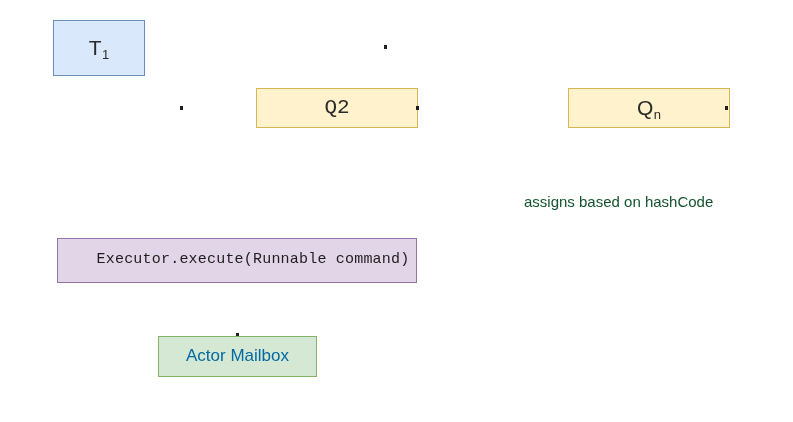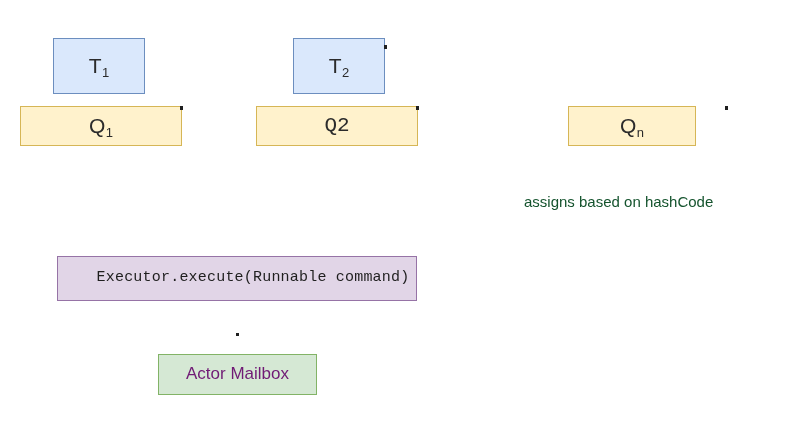--- a/index.html
+++ b/index.html
@@ -16,21 +16,20 @@
     font-family: "Liberation Sans", sans-serif;
   }
   .node {
     position: absolute;
     box-sizing: border-box;
     display: flex;
     align-items: center;
     justify-content: center;
     text-align: center;
     line-height: 1.1;
-    margin-top: 18px;
   }
   
   .thread-box {
     background: #dae8fc;
     border: 1px solid #6c8ebf;
     color: #2b2b2b;
     font-size: 21px;
   }
   
   .queue-box {
@@ -46,21 +45,21 @@
     color: #1f1f1f;
     font-family: "Liberation Mono", "DejaVu Sans Mono", monospace;
     font-size: 15px;
     letter-spacing: 0.2px;
     padding-left: 32px;
   }
   
   .mailbox-box {
     background: #d5e8d4;
     border: 1px solid #82b366;
-    color: #701a75;
+    color: #0369a1;
     font-size: 17px;
   }
   .edge-label {
     position: absolute;
     color: #14532d;
     font-size: 15px;
     white-space: nowrap;
   }
   sub {
     font-size: 0.62em;
@@ -88,37 +87,31 @@
 </style>
 </head>
 <body>
 
 <div id="canvas">
 
   <div class="node thread-box" style="left:53px; top:20px; width:92px; height:56px;">
     <span><span>T</span><sub>1</sub></span>
   </div>
 
-  <div class="node queue-box" style="left:20px; top:88px; width:162px; height:40px;">
-    <span><span>Q</span><sub>1</sub></span>
-  </div>
   <div class="arrow-tip" style="left:180px; top:106px;"></div>
 
-  <div class="node thread-box" style="left:293px; top:20px; width:92px; height:56px;">
-    <span><span>T</span><sub>2</sub></span>
-  </div>
   <div class="arrow-tip" style="left:384px; top:45px;"></div>
 
   <div class="node queue-box" style="left:256px; top:88px; width:162px; height:40px;font-family:Liberation Mono, monospace;">
     <span><span>Q</span><span class="plainnum">2</span></span>
   </div>
   <div class="arrow-tip" style="left:416px; top:106px;"></div>
 
 
-  <div class="node queue-box" style="left:568px; top:88px; width:128px; height:40px;">
+  <div class="node queue-box" style="left:568px; top:88px; width:162px; height:40px;">
     <span><span>Q</span><sub>n</sub></span>
   </div>
   <div class="arrow-tip" style="left:725px; top:106px;"></div>
 
   <div class="edge-label" style="left:524px; top:193px;">assigns based on hashCode</div>
 
   <div class="node executor-box" style="left:57px; top:238px; width:360px; height:45px;">
     <span>Executor.execute(Runnable command)</span>
   </div>
 

